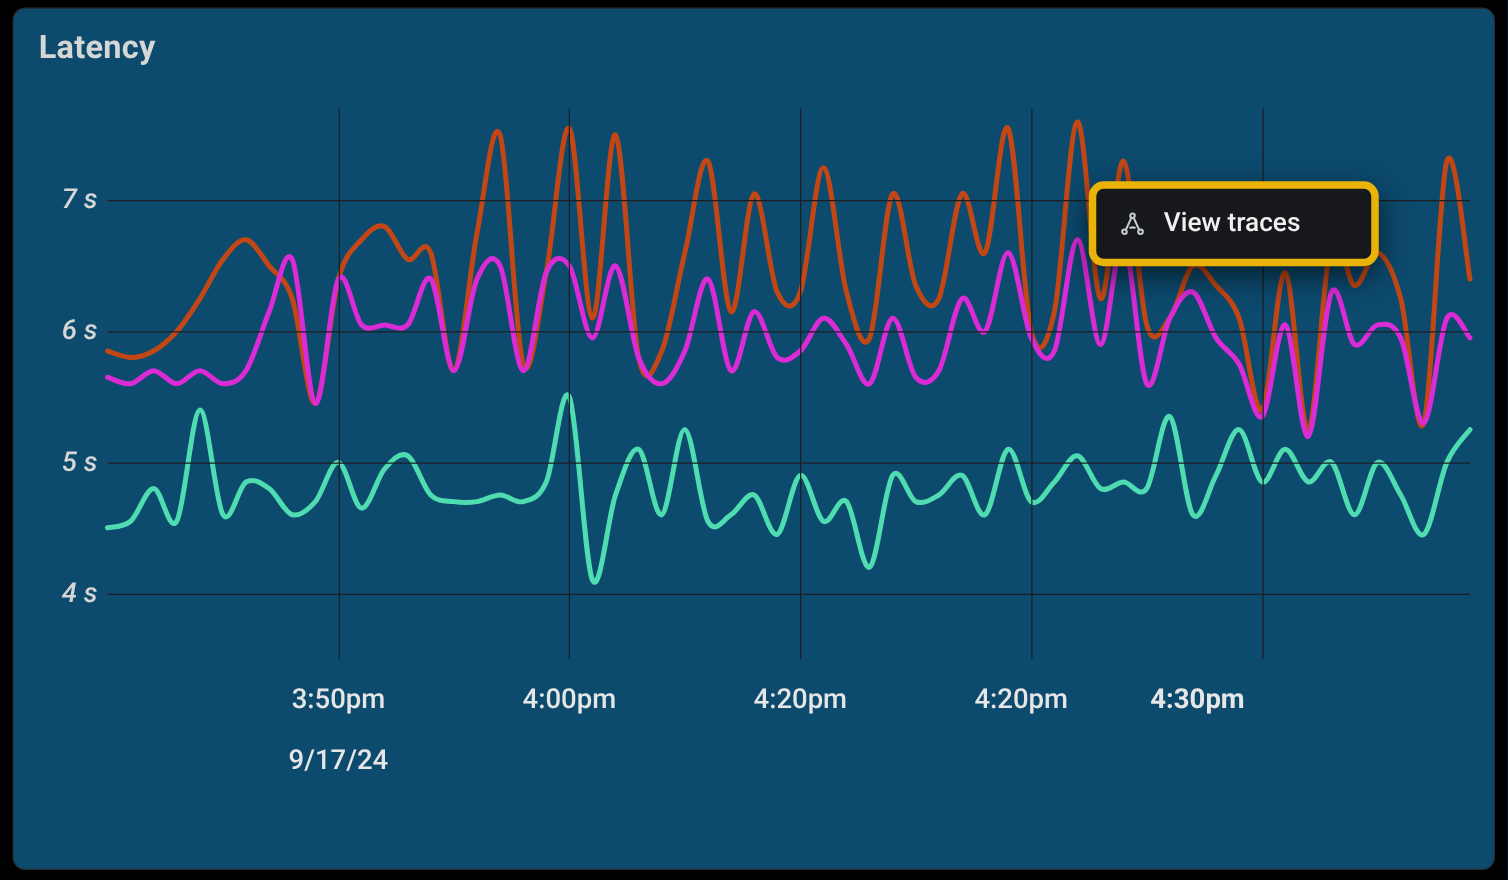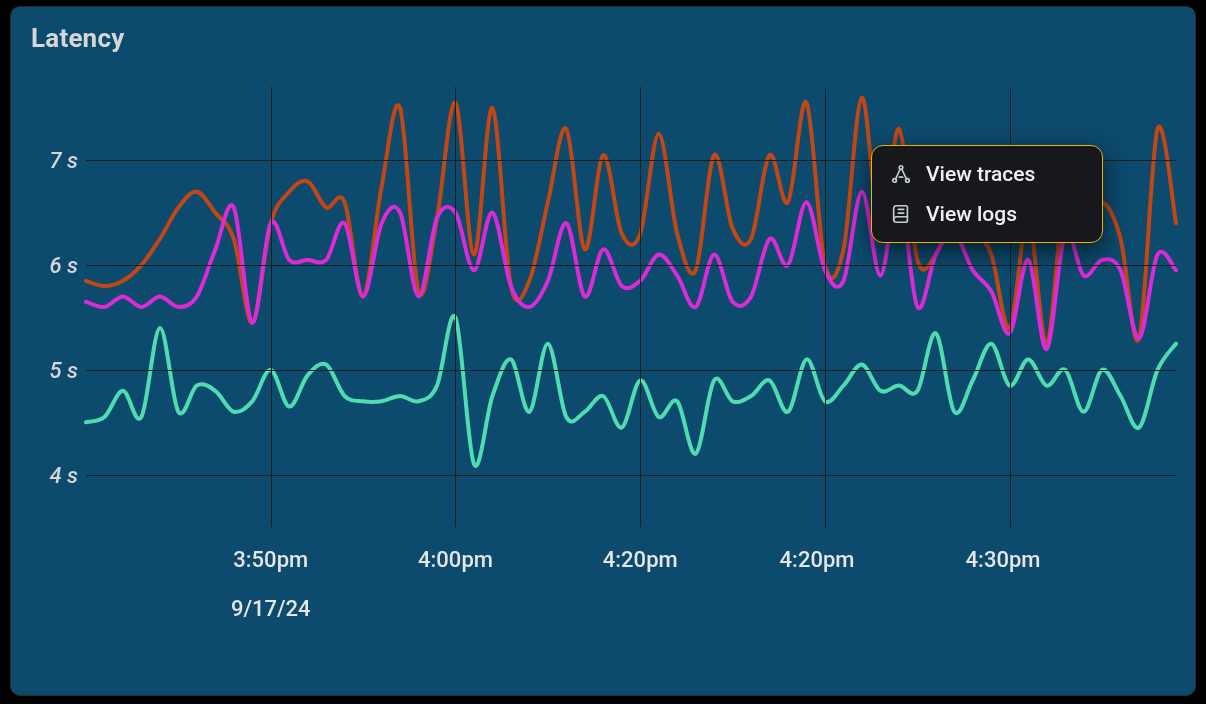--- a/index.html
+++ b/index.html
@@ -93,21 +93,21 @@
     width: 20px; height: 20px;
     border-radius: 50%;
     border: 4px solid currentColor;
     background: transparent;
   }
   .context-menu {
     position: absolute;
     left: 860px; top: 138px;
     width: 232px;
     background: #16181c;
-    border: 1px solid #eab308;
+    border: 6px solid #eab308;
     border-radius: 12px;
     padding: 8px 6px;
     box-shadow: 0 8px 24px rgba(0,0,0,0.6);
   }
   .menu-item {
     display: flex;
     align-items: center;
     gap: 14px;
     padding: 8px 12px;
     border-radius: 8px;
@@ -157,46 +157,35 @@
       </div>
       <div class="gridline-v" style="left: 554.237px;"></div>
       <div class="xtick" style="left: 554.237px;">
         <div>4:20pm</div>
       </div>
       <div class="gridline-v" style="left: 738.983px;"></div>
       <div class="xtick" style="left: 731px;">
         <div>4:20pm</div>
       </div>
       <div class="gridline-v" style="left: 923.729px;"></div>
-      <div class="xtick" style="left: 917px;">
+      <div class="xtick" style="left: 872px; font-weight: bold;">
         <div>4:30pm</div>
       </div>
     </div>
 
   <div class="context-menu">
     <div class="menu-item">
       <span class="menu-icon">
         <svg viewBox="0 0 24 24" fill="none" stroke="currentColor" stroke-width="1.8" stroke-linecap="round" stroke-linejoin="round">
           <circle cx="5" cy="19" r="2"></circle>
           <circle cx="19" cy="19" r="2"></circle>
           <circle cx="12" cy="5" r="2"></circle>
           <path d="M6.2 17.3 L11 6.8"></path>
           <path d="M13 6.8 L17.8 17.3"></path>
           <path d="M10 15.5 A6 6 0 0 1 14 15.5"></path>
         </svg>
       </span>
       <span>View traces</span>
     </div>
-    <div class="menu-item">
-      <span class="menu-icon">
-        <svg viewBox="0 0 24 24" fill="none" stroke="currentColor" stroke-width="1.8" stroke-linecap="round" stroke-linejoin="round">
-          <path d="M7 3 H17 a2 2 0 0 1 2 2 V19 a2 2 0 0 1 -2 2 H7 a3 3 0 0 1 -3 -3 V6 a3 3 0 0 1 3 -3 Z"></path>
-          <path d="M4 18 a3 3 0 0 1 3 -3 H19"></path>
-          <line x1="9" y1="7" x2="15" y2="7"></line>
-          <line x1="9" y1="11" x2="15" y2="11"></line>
-        </svg>
-      </span>
-      <span>View logs</span>
-    </div>
   </div>
 
 
 </div>
 
 </body></html>

